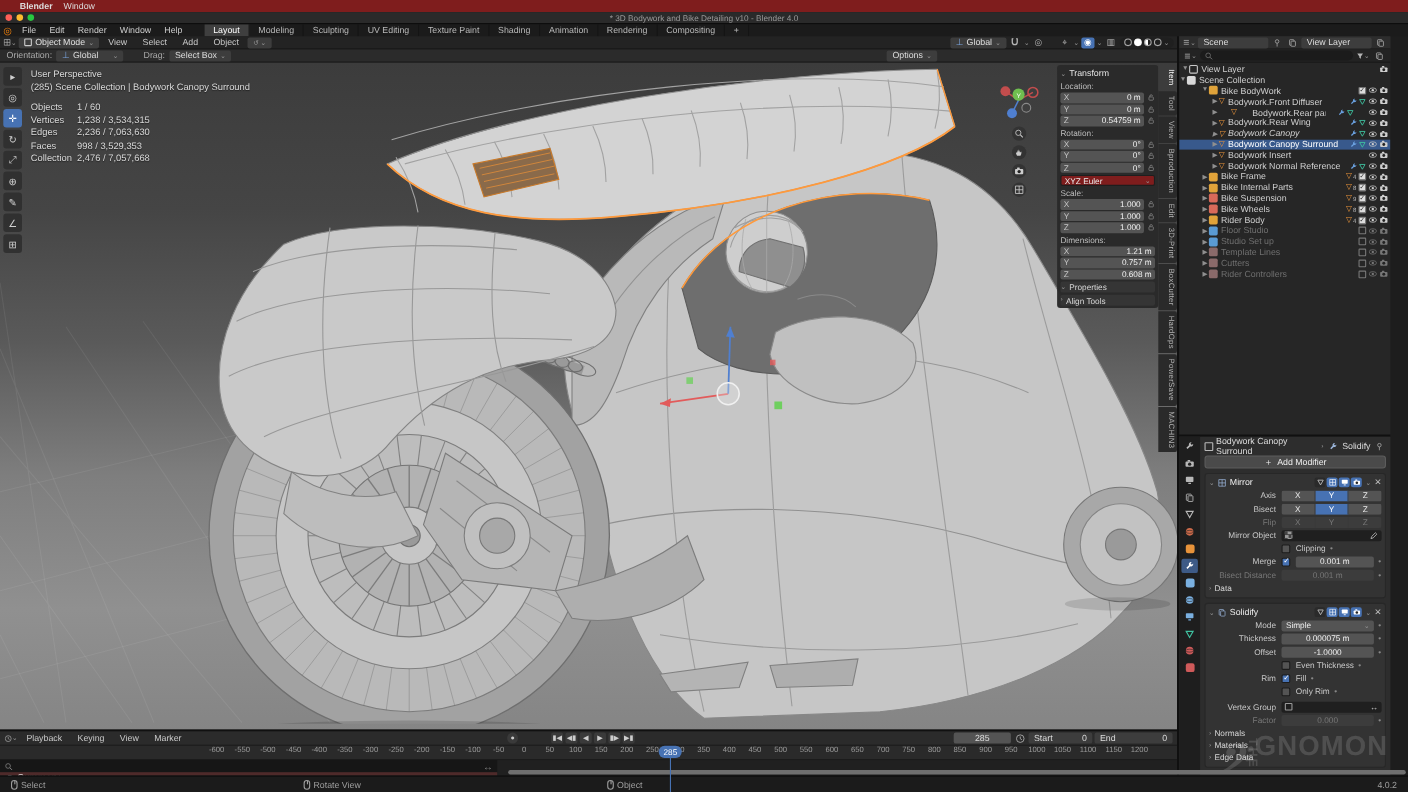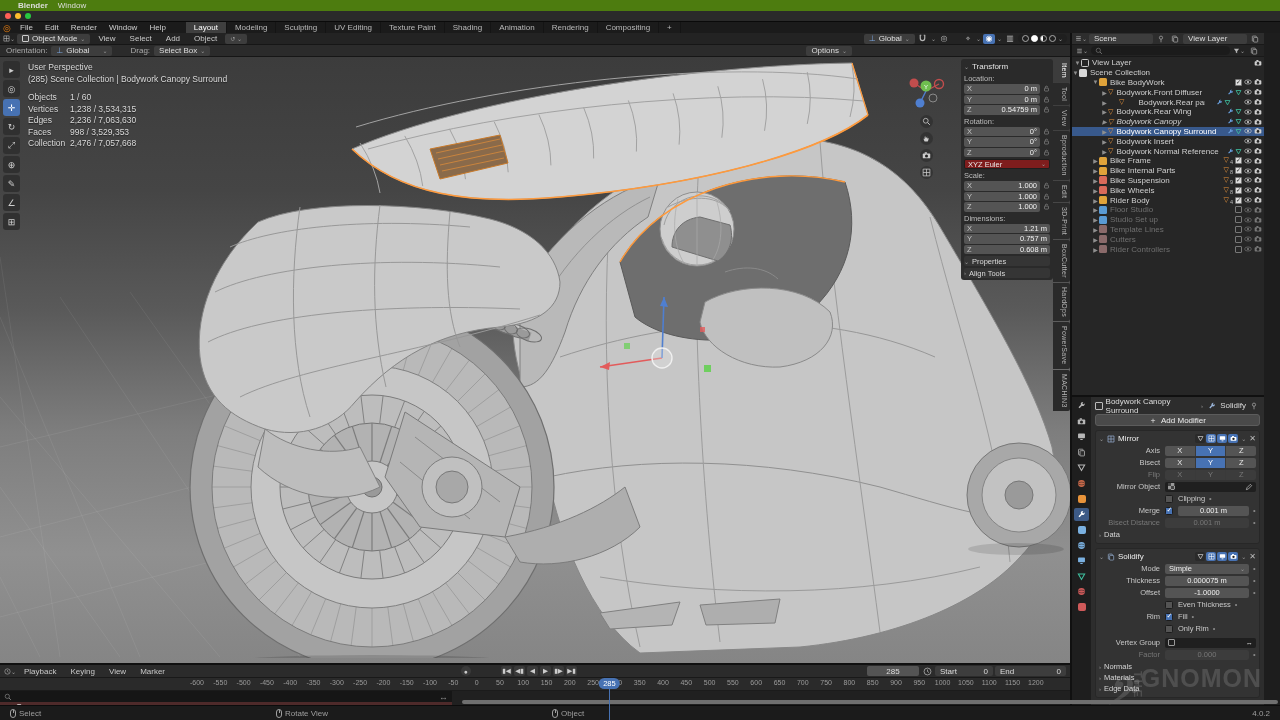--- a/index.html
+++ b/index.html
@@ -1,21 +1,21 @@
 <!DOCTYPE html>
 <html><head>
 <meta charset="utf-8">
 <style>
   *{margin:0;padding:0;box-sizing:border-box;-webkit-user-select:none;user-select:none}
   html,body{width:1280px;height:720px;overflow:hidden;background:#111;
     font-family:"Liberation Sans",sans-serif;color:#c9c9c9;font-size:9px}
   #root{position:relative;width:1280px;height:720px;background:#1d1d1d;display:flex;flex-direction:column}
 
   
-  #macbar{height:11px;background:#4d7c0f;display:flex;align-items:center;gap:10px;padding:0 8px;font-size:8px;color:#ddd}
+  #macbar{height:11px;background:#7f1d1d;display:flex;align-items:center;gap:10px;padding:0 8px;font-size:8px;color:#ddd}
   #macbar .apple{font-size:8px;color:#eee}
   #titlebar{height:11px;background:#2a2a2a;display:flex;align-items:center;position:relative;border-bottom:1px solid #0a0a0a}
   .tl{width:6px;height:6px;border-radius:50%;margin-left:5px}
   #titlebar .title{position:absolute;left:0;right:0;text-align:center;font-size:7.5px;color:#9a9a9a}
 
   
   #topbar{height:11px;background:#1b1b1b;display:flex;align-items:center;font-size:8px;color:#cecece}
   #topbar .logo{width:14px;text-align:center;color:#e87d0d;font-size:9px}
   .menu-item{padding:0 6px;cursor:default}
   #ws-tabs{display:flex;margin-left:14px;height:100%}
@@ -226,20 +226,21 @@
   <div id="macbar">
     <span class="apple"></span>
     <span style="font-weight:bold">Blender</span>
     <span>Window</span>
   </div>
 
   <div id="titlebar">
     <span class="tl" style="background:#ff5f57"></span>
     <span class="tl" style="background:#febc2e;margin-left:4px"></span>
     <span class="tl" style="background:#28c840;margin-left:4px"></span>
+    <span class="title">* 3D Bodywork and Bike Detailing v10 - Blender 4.0</span>
   </div>
 
   <div id="topbar">
     <span class="logo">◎</span>
     <span id="topbar-menus" style="display:flex">
         <span class="menu-item">File</span>
         <span class="menu-item">Edit</span>
         <span class="menu-item">Render</span>
         <span class="menu-item">Window</span>
         <span class="menu-item">Help</span>

